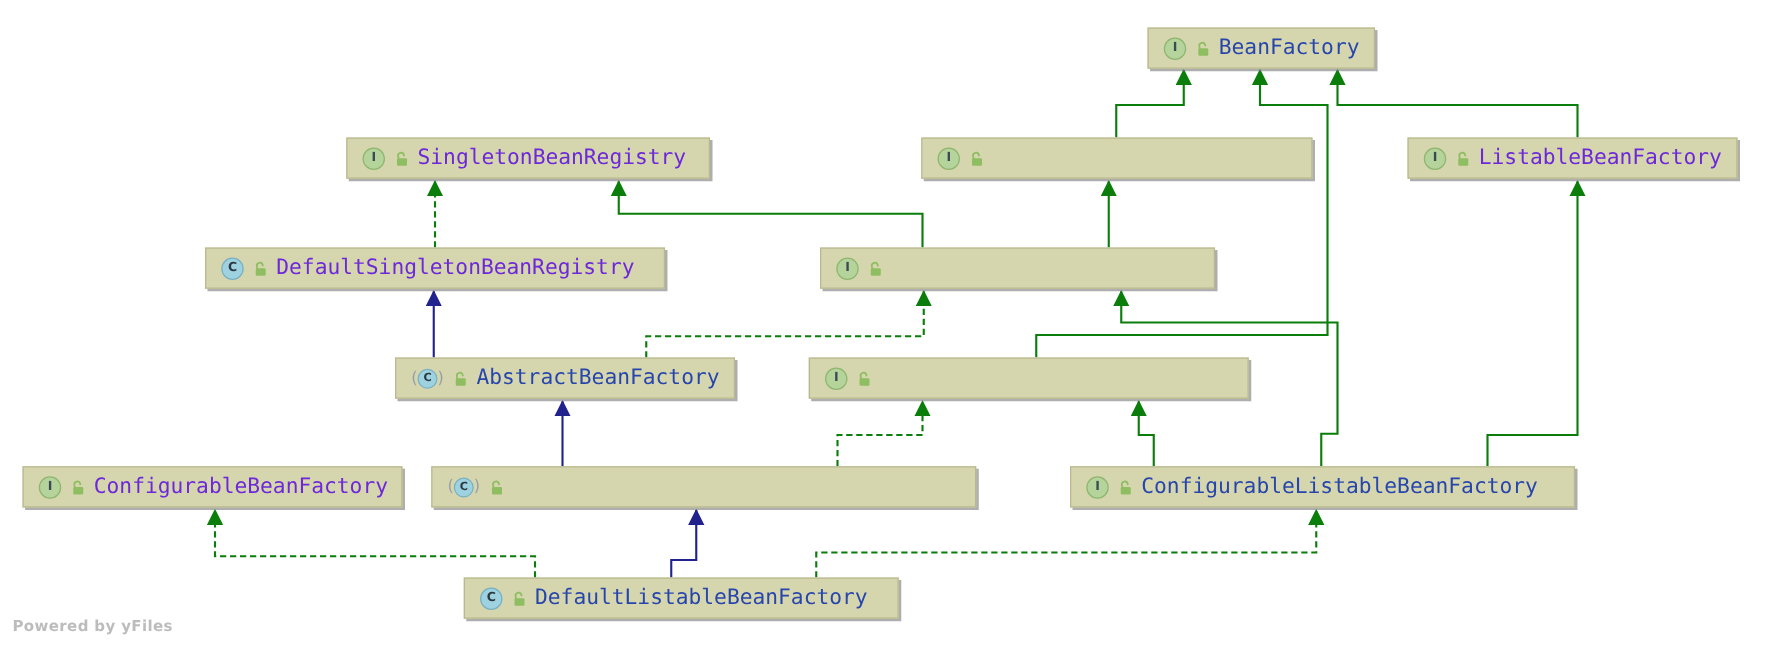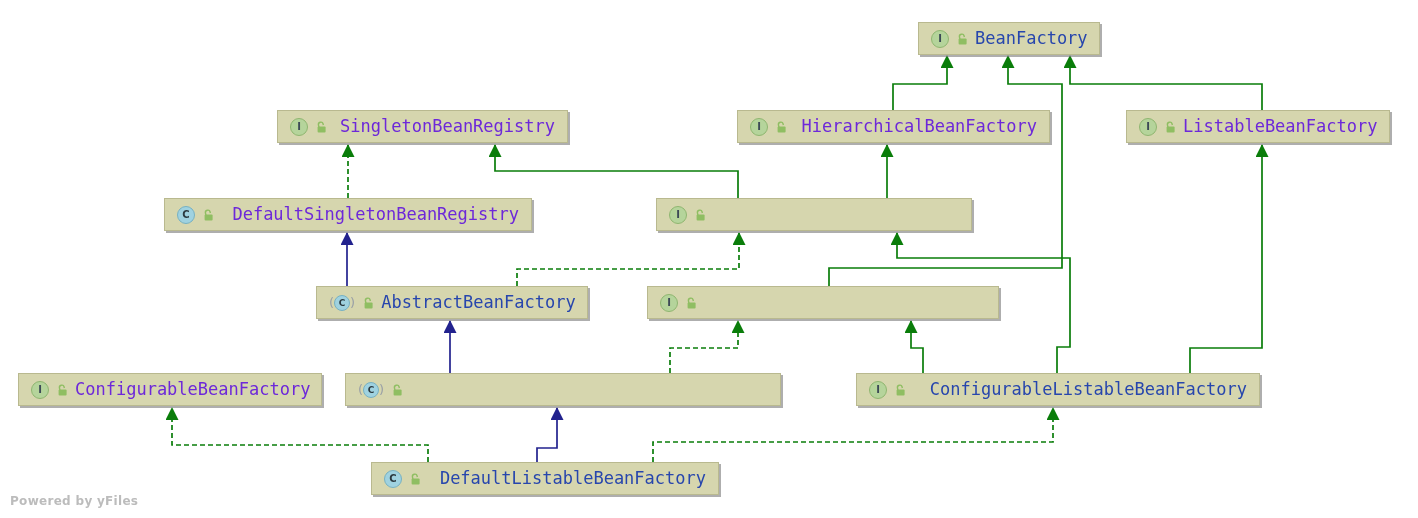--- a/index.html
+++ b/index.html
@@ -11,21 +11,21 @@
   #canvas{position:absolute;inset:0;width:1418px;height:518px;}
   #edges{position:absolute;left:0;top:0;width:1418px;height:518px;}
   .node{
     position:absolute;height:33px;box-sizing:border-box;
     background:#d6d6ae;border:1px solid #b9b98f;
     box-shadow:2px 2px 0 rgba(130,130,130,0.65);
     display:flex;align-items:center;padding:0 12px;gap:6px;
     cursor:default;
   }
   .node .label{
-    flex:1;text-align:right;font-size:17px;letter-spacing:0px;
+    flex:1;text-align:left;font-size:17px;letter-spacing:0px;
     white-space:nowrap;line-height:31px;
   }
   .node.blue .label{color:#2746ad;}
   .node.black .label{color:#6d28d9;}
   .circ{
     width:16px;height:16px;border-radius:50%;
     display:inline-flex;align-items:center;justify-content:center;
     font-family:"DejaVu Sans","Liberation Sans",sans-serif;
     font-size:10px;font-weight:bold;flex:0 0 auto;
   }
@@ -96,21 +96,20 @@
         <span class="label">SingletonBeanRegistry</span>
       </div>
       <div class="node black" style="left: 737px; top: 110px; width: 313px;">
         <span class="circ iface">I</span>
         <span class="lock">
           <svg width="13" height="14" viewBox="0 0 13 14">
             <path d="M4 7 V4.6 a2.4 2.4 0 0 1 4.8 0 V5.6" fill="none" stroke="#8fbe62" stroke-width="1.4" transform="rotate(-14 6 7)"></path>
             <rect x="2.6" y="6.6" width="8" height="6" rx="1" fill="#8fbe62"></rect>
           </svg>
         </span>
-        <span class="label">HierarchicalBeanFactory</span>
       </div>
       <div class="node black" style="left: 1126px; top: 110px; width: 264px;">
         <span class="circ iface">I</span>
         <span class="lock">
           <svg width="13" height="14" viewBox="0 0 13 14">
             <path d="M4 7 V4.6 a2.4 2.4 0 0 1 4.8 0 V5.6" fill="none" stroke="#8fbe62" stroke-width="1.4" transform="rotate(-14 6 7)"></path>
             <rect x="2.6" y="6.6" width="8" height="6" rx="1" fill="#8fbe62"></rect>
           </svg>
         </span>
         <span class="label">ListableBeanFactory</span>

